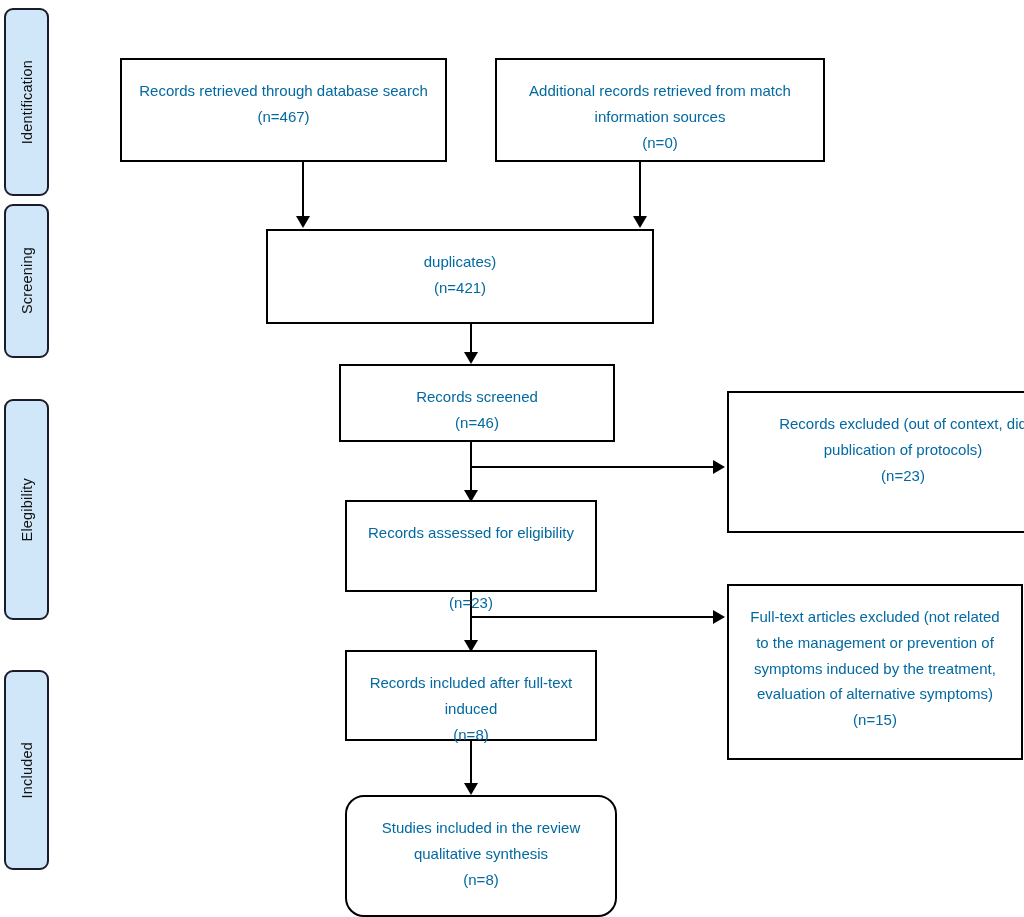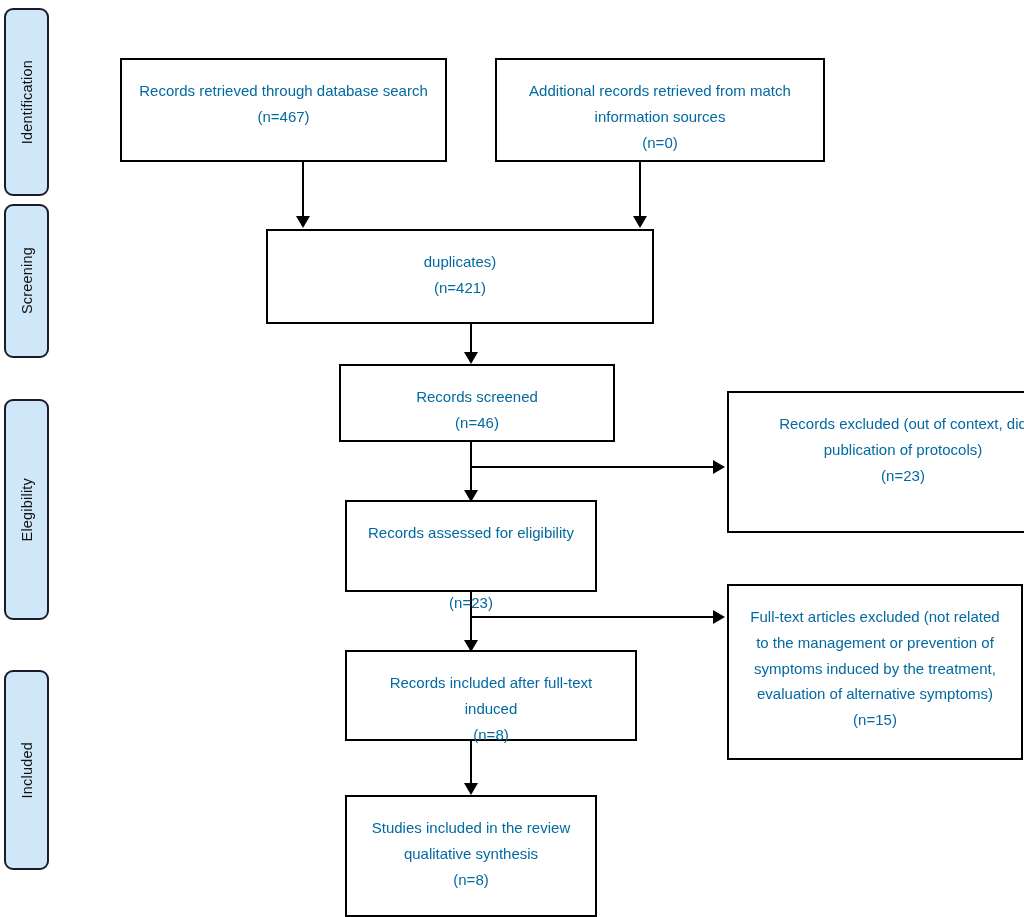--- a/index.html
+++ b/index.html
@@ -162,25 +162,25 @@
   </div>
 
   <div class="box" style="left:727px; top:584px; width:296px; height:176px;">
     <div class="line">Full-text articles excluded (not related</div>
     <div class="line">to the management or prevention of</div>
     <div class="line">symptoms induced by the treatment,</div>
     <div class="line">evaluation of alternative symptoms)</div>
     <div class="line">(n=15)</div>
   </div>
 
-  <div class="box" style="left:345px; top:650px; width:292px; height:91px;">
+  <div class="box" style="left:345px; top:650px; width:252px; height:91px;">
     <div class="line">Records included after full-text</div>
     <div class="line">induced</div>
     <div class="line">(n=8)</div>
   </div>
 
-  <div class="box" style="left:345px; top:795px; width:252px; height:122px;">
+  <div class="box" style="left:345px; top:795px; width:272px; height:122px;border-radius:19px;">
     <div class="line">Studies included in the review</div>
     <div class="line">qualitative synthesis</div>
     <div class="line">(n=8)</div>
   </div>
 
 </div>
 
 </body></html>

